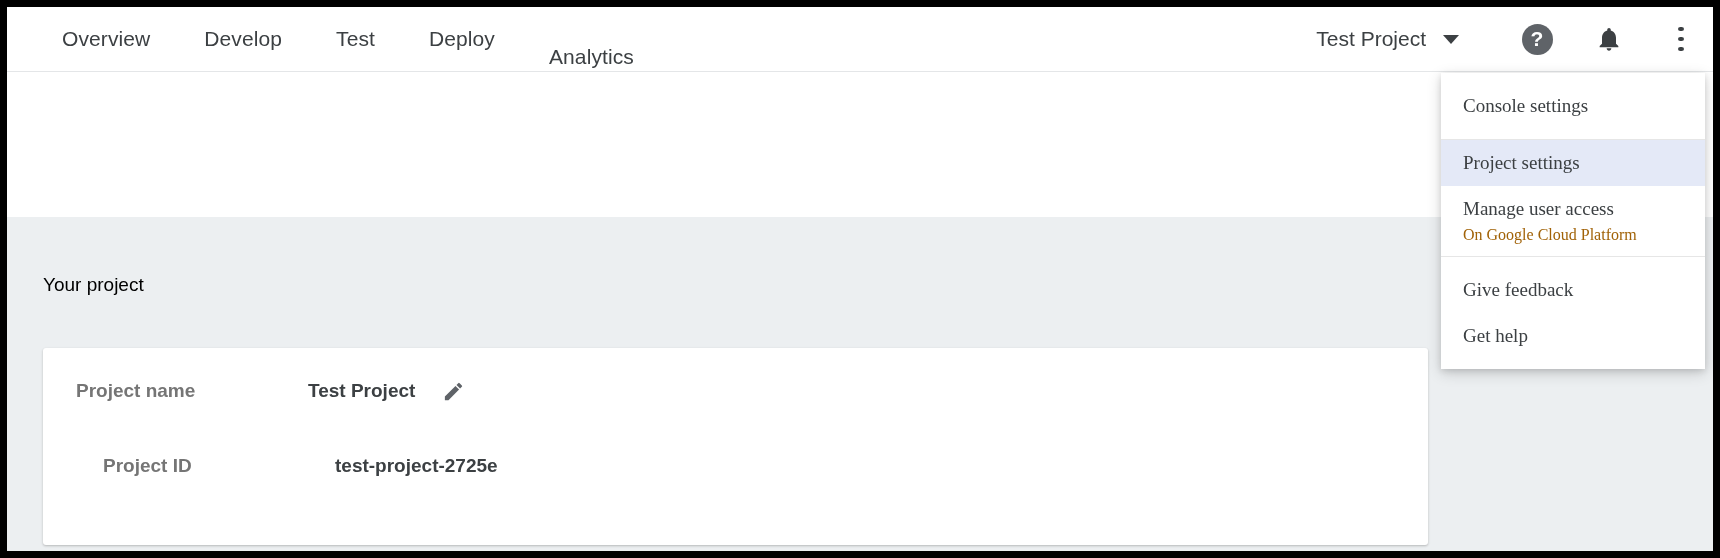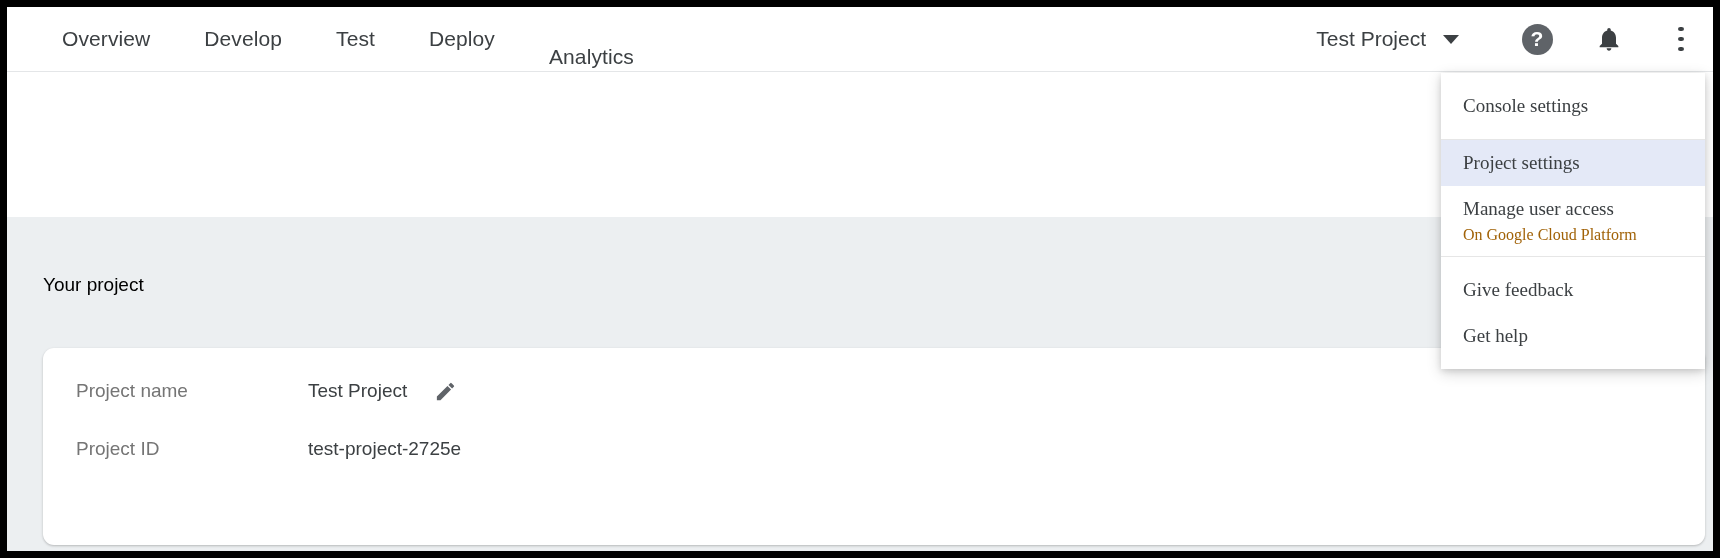--- a/index.html
+++ b/index.html
@@ -144,37 +144,38 @@
     left: 36px;
     top: 267px;
     font-size: 19px;
     color: #000000;
   }
 
   #project-card {
     position: absolute;
     left: 36px;
     top: 341px;
-    width: 1662px;
+    width: 1385px;
     height: 197px;
     background: #ffffff;
-    border-radius: 11px;
+    border-radius: 3px;
     box-shadow: 0 1px 3px rgba(0,0,0,0.14), 0 1px 2px rgba(0,0,0,0.10);
     box-sizing: border-box;
+    font-weight: bold;
   }
 
   .card-row {
     position: absolute;
     left: 0;
     right: 0;
     display: flex;
     align-items: center;
   }
   .row-1 { top: 22px; height: 42px; }
-  .row-2 { top: 80px; height: 42px; }
+  .row-2 { top: 97px; height: 42px; padding-left: 27px; }
 
   .row-label {
     width: 265px;
     padding-left: 33px;
     box-sizing: border-box;
     font-size: 19px;
     color: #757575;
   }
   .row-value {
     font-size: 19px;

